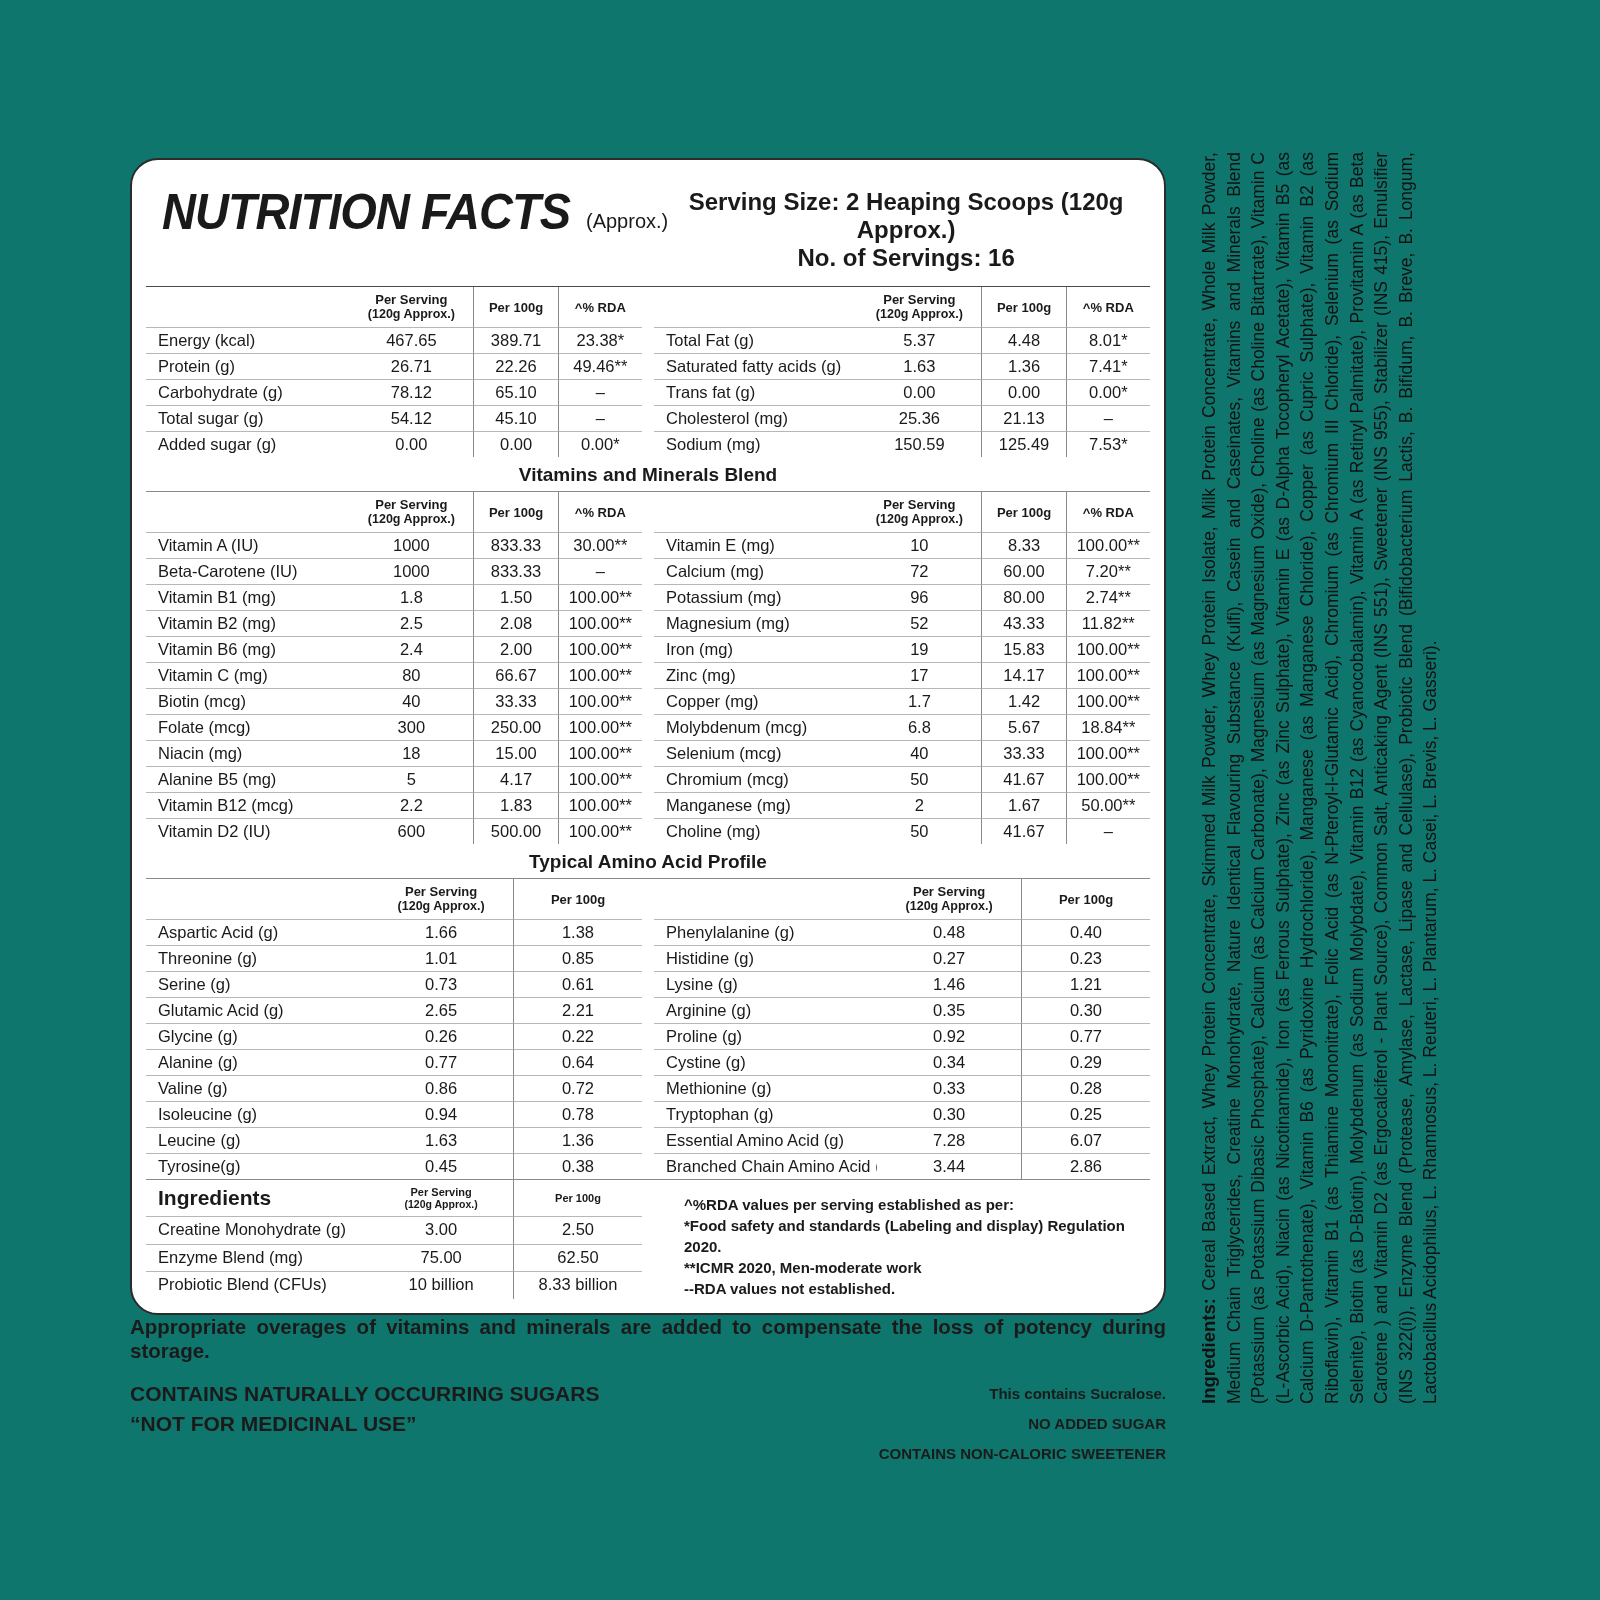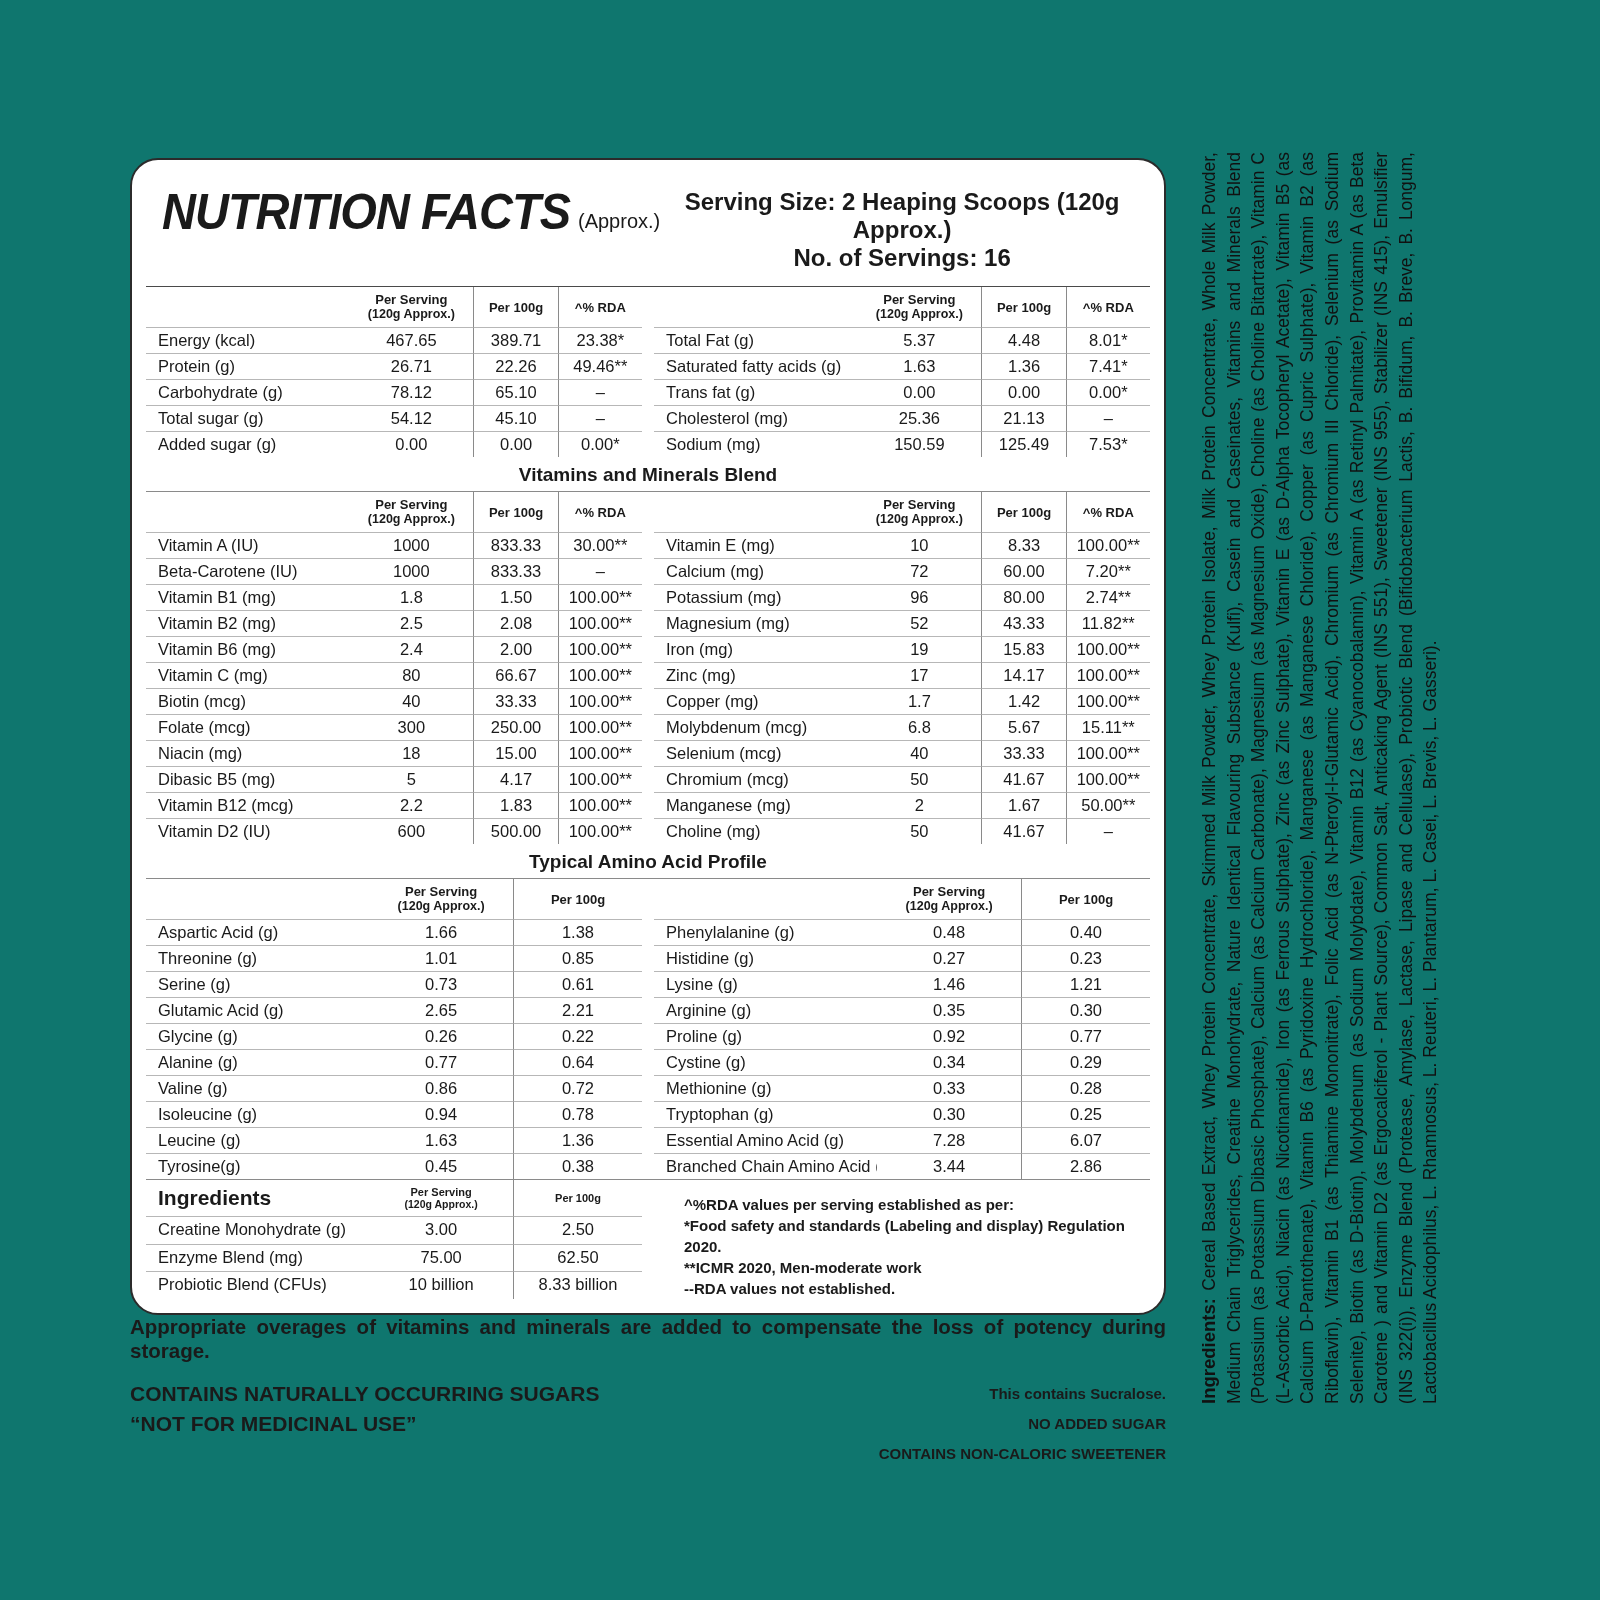--- a/index.html
+++ b/index.html
@@ -2,21 +2,21 @@
 <html><head>
 <meta charset="utf-8">
 <style>
   html,body{margin:0;padding:0;}
   body{font-family:"Liberation Sans",sans-serif;color:#1a1a1a;}
   .page{position:relative;width:1600px;height:1600px;background:#0f766e;overflow:hidden;}
   .content{position:absolute;left:130px;top:158px;width:1036px;}
   .panel{background:#fff;border:2.5px solid #2b2b2b;border-radius:28px;padding:22px 14px 14px 14px;box-sizing:border-box;}
   .panel-header{display:flex;justify-content:space-between;align-items:flex-start;padding:2px 6px 0 16px;}
   .nf-title{font-size:47px;font-weight:bold;font-style:italic;letter-spacing:-1px;white-space:nowrap;transform:scaleY(1.05);display:inline-block;}
-  .nf-approx{font-size:20px;font-weight:normal;margin-left:8px;text-align:right;}
+  .nf-approx{font-size:20px;font-weight:normal;margin-left:16px;text-align:right;}
   .title-wrap{display:flex;align-items:baseline;}
   .serving-wrap{text-align:center;font-size:24px;font-weight:bold;line-height:28px;padding-top:4px;}
   .divider{border-top:1.6px solid #4a4a4a;margin-top:14px;}
   .section-title{text-align:center;font-size:19px;font-weight:bold;padding:7px 0 5px 0;border-bottom:1.2px solid #8a8a8a;}
   .tables-row{display:flex;}
   .thalf{width:50%;box-sizing:border-box;}
   .thalf.left{padding-right:6px;}
   .thalf.right{padding-left:6px;}
   .grid4{display:grid;grid-template-columns:41% 25% 17% 17%;}
   .grid3{display:grid;grid-template-columns:45% 29% 26%;}
@@ -172,21 +172,21 @@
             <div class="cell row-line c2">33.33</div>
             <div class="cell row-line c3">100.00**</div>
             <div class="cell row-line c0">Folate (mcg)</div>
             <div class="cell row-line c1">300</div>
             <div class="cell row-line c2">250.00</div>
             <div class="cell row-line c3">100.00**</div>
             <div class="cell row-line c0">Niacin (mg)</div>
             <div class="cell row-line c1">18</div>
             <div class="cell row-line c2">15.00</div>
             <div class="cell row-line c3">100.00**</div>
-            <div class="cell row-line c0">Dibasic B5 (mg)</div>
+            <div class="cell row-line c0">Alanine B5 (mg)</div>
             <div class="cell row-line c1">5</div>
             <div class="cell row-line c2">4.17</div>
             <div class="cell row-line c3">100.00**</div>
             <div class="cell row-line c0">Vitamin B12 (mcg)</div>
             <div class="cell row-line c1">2.2</div>
             <div class="cell row-line c2">1.83</div>
             <div class="cell row-line c3">100.00**</div>
             <div class="cell row-line c0">Vitamin D2 (IU)</div>
             <div class="cell row-line c1">600</div>
             <div class="cell row-line c2">500.00</div>
@@ -228,21 +228,21 @@
             <div class="cell row-line c1">17</div>
             <div class="cell row-line c2">14.17</div>
             <div class="cell row-line c3">100.00**</div>
             <div class="cell row-line c0">Copper (mg)</div>
             <div class="cell row-line c1">1.7</div>
             <div class="cell row-line c2">1.42</div>
             <div class="cell row-line c3">100.00**</div>
             <div class="cell row-line c0">Molybdenum (mcg)</div>
             <div class="cell row-line c1">6.8</div>
             <div class="cell row-line c2">5.67</div>
-            <div class="cell row-line c3">15.11**</div>
+            <div class="cell row-line c3">18.84**</div>
             <div class="cell row-line c0">Selenium (mcg)</div>
             <div class="cell row-line c1">40</div>
             <div class="cell row-line c2">33.33</div>
             <div class="cell row-line c3">100.00**</div>
             <div class="cell row-line c0">Chromium (mcg)</div>
             <div class="cell row-line c1">50</div>
             <div class="cell row-line c2">41.67</div>
             <div class="cell row-line c3">100.00**</div>
             <div class="cell row-line c0">Manganese (mg)</div>
             <div class="cell row-line c1">2</div>

